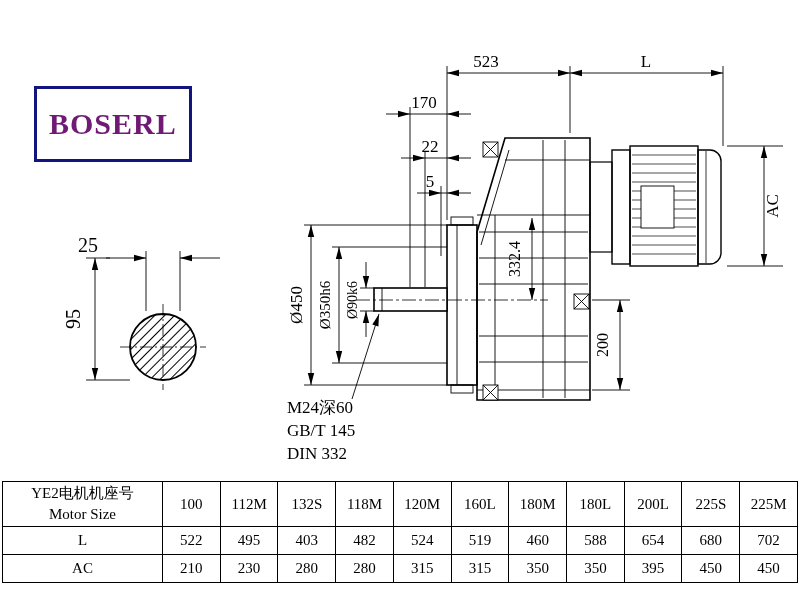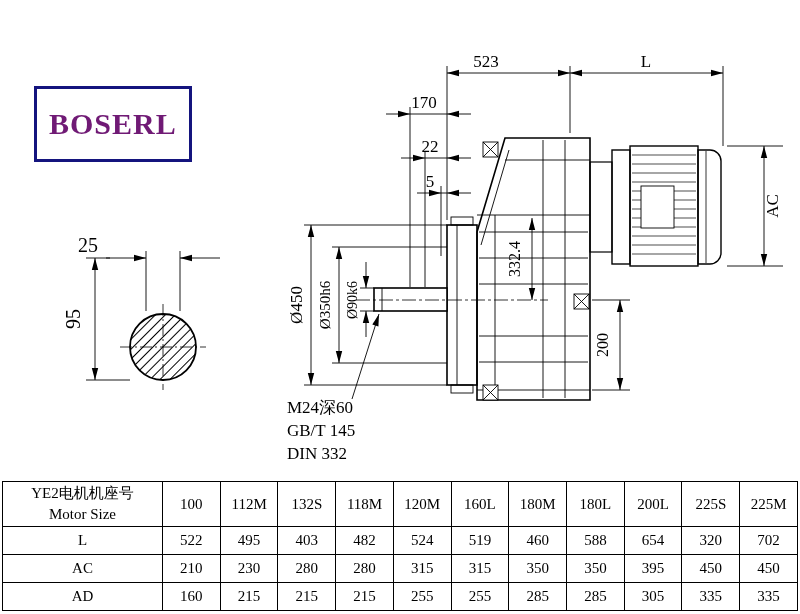--- a/index.html
+++ b/index.html
@@ -232,47 +232,33 @@
         <th>L</th>
         <td>522</td>
         <td>495</td>
         <td>403</td>
         <td>482</td>
         <td>524</td>
         <td>519</td>
         <td>460</td>
         <td>588</td>
         <td>654</td>
-        <td>320</td>
+        <td>680</td>
         <td>702</td>
       </tr>
       <tr class="row">
         <th>AC</th>
         <td>210</td>
         <td>230</td>
         <td>280</td>
         <td>280</td>
         <td>315</td>
         <td>315</td>
         <td>350</td>
         <td>350</td>
         <td>395</td>
         <td>450</td>
         <td>450</td>
       </tr>
-      <tr class="row">
-        <th>AD</th>
-        <td>160</td>
-        <td>215</td>
-        <td>215</td>
-        <td>215</td>
-        <td>255</td>
-        <td>255</td>
-        <td>285</td>
-        <td>285</td>
-        <td>305</td>
-        <td>335</td>
-        <td>335</td>
-      </tr>
     </tbody>
   </table>
 
 </div>
 
 </body></html>

